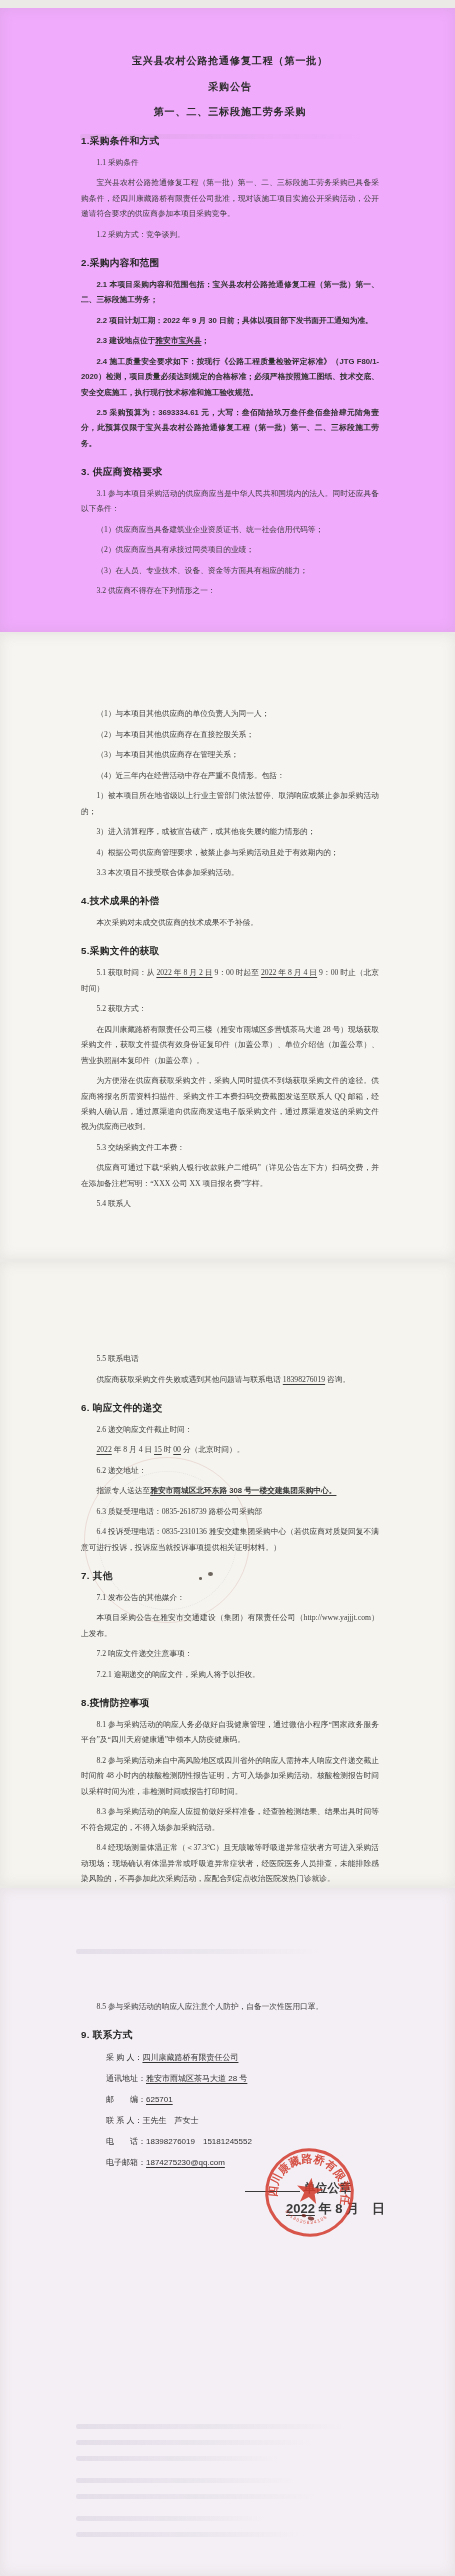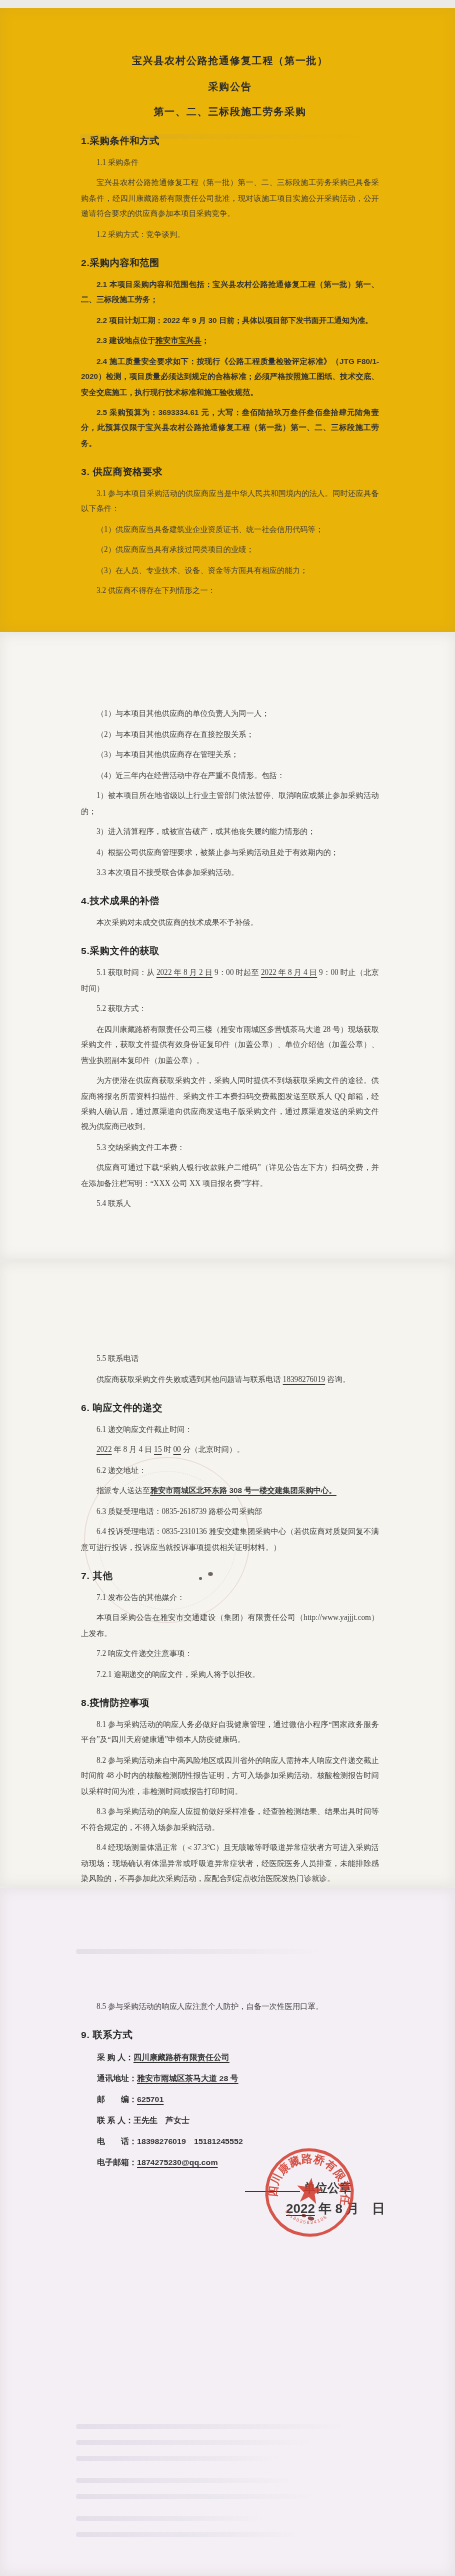--- a/index.html
+++ b/index.html
@@ -3,21 +3,21 @@
 <meta charset="utf-8">
 <style>
   html,body{margin:0;padding:0;}
   body{
     position:relative;width:455px;height:2576px;
     background:#eceae6;
     font-family:"Liberation Serif","DejaVu Serif",serif;
     overflow:hidden;
   }
   .page{position:absolute;left:0;width:455px;box-shadow:inset 0 0 12.5px rgba(120,115,105,.13);}
-  #p1{top:8px;height:624px;background:#eab308;}
+  #p1{top:8px;height:624px;background:#f0abfc;}
   #p2{top:634px;height:625px;background:#f6f5f1;}
   #p3{top:1262px;height:624px;background:#f5f4ef;}
   #p4{top:1888px;height:688px;background:#f4eff4;}
   .content{position:absolute;left:81px;width:298px;}
   #p1 .content{top:44px;}
   #p2 .content{top:67px;}
   #p3 .content{top:84px;}
   #p4 .content{top:106px;}
 
   .title-line{
@@ -31,22 +31,22 @@
     font-family:"Liberation Sans","DejaVu Sans",sans-serif;
     margin:13.7px 0 7.4px 0;text-indent:0;line-height:13.7px;letter-spacing:0.3px;
   }
   .p{font-size:7.7px;line-height:15.4px;margin:5.1px 0;text-align:justify;text-indent:2em;}
   .pb{
     font-size:7.7px;line-height:15.4px;margin:5.1px 0;text-align:justify;text-indent:2em;
     font-weight:bold;color:#333;
     font-family:"Liberation Sans","DejaVu Sans",sans-serif;
   }
   .c{
-    font-size:8px;line-height:17px;margin:4px 8px;text-indent:1em;
-    font-weight:bold;color:#333;
+    font-size:8px;line-height:17px;margin:4px 17px;text-indent:1em;
+    font-weight:normal;color:#333;
     font-family:"Liberation Sans","DejaVu Sans",sans-serif;
   }
   .u{text-decoration:underline;text-underline-offset:2.3px;}
   .b{font-weight:bold;font-family:"Liberation Sans","DejaVu Sans",sans-serif;}
 
   
   .sign-line{
     position:absolute;left:245px;top:2180px;width:137px;
     font-size:12px;font-weight:bold;color:#3a3a3a;
     font-family:"Liberation Sans","DejaVu Sans",sans-serif;z-index:2;
@@ -140,21 +140,21 @@
       <div class="blk p">供应商可通过下载“采购人银行收款账户二维码”（详见公告左下方）扫码交费，并在添加备注栏写明：“XXX 公司 XX 项目报名费”字样。</div>
       <div class="blk p">5.4 联系人</div>
     </div>
 </section>
 
 <section class="page" id="p3">
   <div class="content">
       <div class="blk p">5.5 联系电话</div>
       <div class="blk p"><span>供应商获取采购文件失败或遇到其他问题请与联系电话 </span><span class="u">18398276019</span><span> 咨询。</span></div>
       <div class="blk h1">6. 响应文件的递交</div>
-      <div class="blk p">6.1 递交响应文件截止时间：</div>
+      <div class="blk p">2.6 递交响应文件截止时间：</div>
       <div class="blk p"><span class="u">2022</span><span> 年 8 月 4 日 </span><span class="u">15</span><span> 时 </span><span class="u">00</span><span> 分（北京时间）。</span></div>
       <div class="blk p">6.2 递交地址：</div>
       <div class="blk p"><span>指派专人送达至</span><span class="u b">雅安市雨城区北环东路 308 号一楼交建集团采购中心。</span></div>
       <div class="blk p">6.3 质疑受理电话：0835-2618739 路桥公司采购部</div>
       <div class="blk p">6.4 投诉受理电话：0835-2310136 雅安交建集团采购中心（若供应商对质疑回复不满意可进行投诉，投诉应当就投诉事项提供相关证明材料。）</div>
       <div class="blk h1">7. 其他</div>
       <div class="blk p">7.1 发布公告的其他媒介：</div>
       <div class="blk p">本项目采购公告在雅安市交通建设（集团）有限责任公司（http://www.yajjjt.com）上发布。</div>
       <div class="blk p">7.2 响应文件递交注意事项：</div>
       <div class="blk p">7.2.1 逾期递交的响应文件，采购人将予以拒收。</div>

